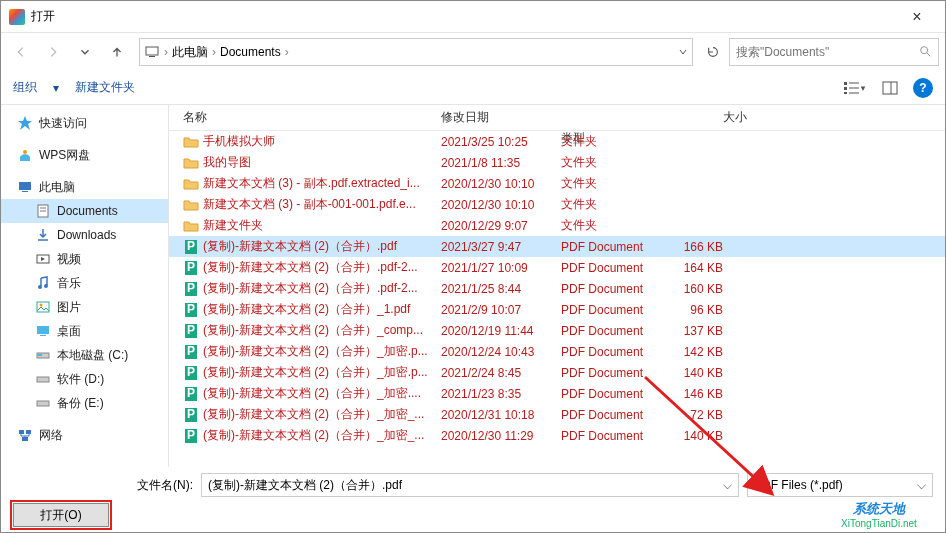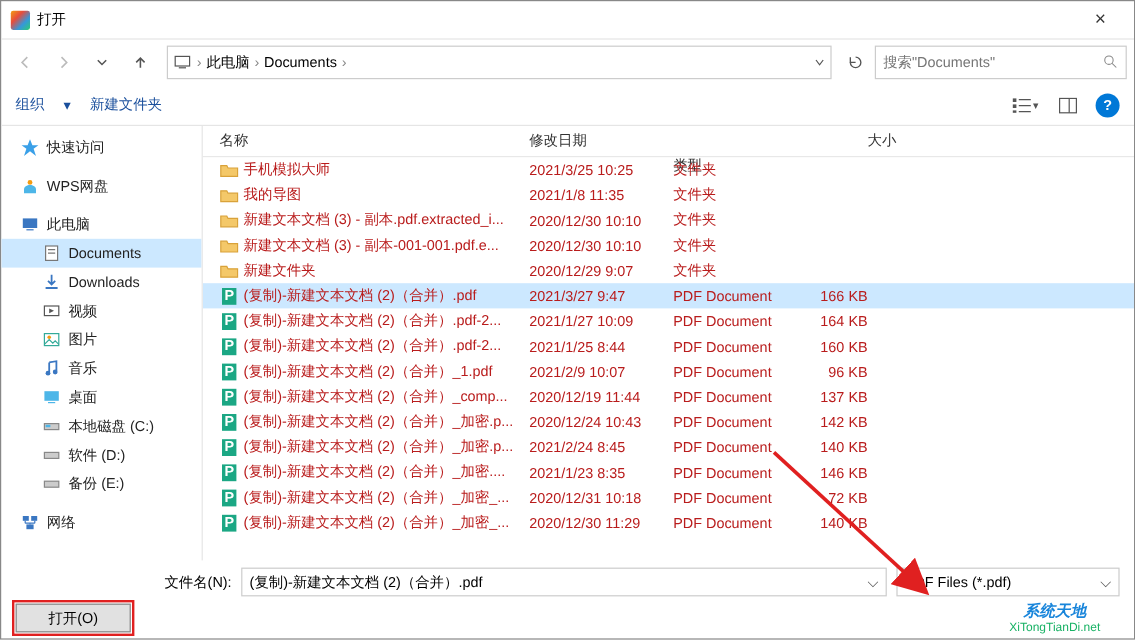--- a/index.html
+++ b/index.html
@@ -208,34 +208,34 @@
       </div>
     <div class="side-item indent">
         <svg class="side-icon" viewBox="0 0 16 16">
           <rect x="2" y="4" width="12" height="8" fill="none" stroke="#555"></rect>
           <polygon points="6,6 6,10 10,8" fill="#555"></polygon>
         </svg>
         <span>视频</span>
       </div>
     <div class="side-item indent">
         <svg class="side-icon" viewBox="0 0 16 16">
-          <rect x="2" y="3" width="12" height="10" fill="none" stroke="#3a9"></rect>
-          <circle cx="6" cy="6" r="1.5" fill="#f39c12"></circle>
-          <path d="M2 12 L6 8 L9 11 L11 9 L14 12" fill="none" stroke="#3a9"></path>
-        </svg>
-        <span>图片</span>
-      </div>
-    <div class="side-item indent">
-        <svg class="side-icon" viewBox="0 0 16 16">
           <path d="M6 3 L6 11" stroke="#3a77c2" stroke-width="1.5"></path>
           <circle cx="5" cy="12" r="2" fill="#3a77c2"></circle>
           <path d="M6 3 L12 2 L12 10" stroke="#3a77c2" stroke-width="1.5" fill="none"></path>
           <circle cx="11" cy="11" r="2" fill="#3a77c2"></circle>
         </svg>
         <span>音乐</span>
+      </div>
+    <div class="side-item indent">
+        <svg class="side-icon" viewBox="0 0 16 16">
+          <rect x="2" y="3" width="12" height="10" fill="none" stroke="#3a9"></rect>
+          <circle cx="6" cy="6" r="1.5" fill="#f39c12"></circle>
+          <path d="M2 12 L6 8 L9 11 L11 9 L14 12" fill="none" stroke="#3a9"></path>
+        </svg>
+        <span>图片</span>
       </div>
     <div class="side-item indent">
         <svg class="side-icon" viewBox="0 0 16 16">
           <rect x="2" y="3" width="12" height="8" fill="#4db6e8"></rect>
           <rect x="5" y="12" width="6" height="1" fill="#4db6e8"></rect>
         </svg>
         <span>桌面</span>
       </div>
     <div class="side-item indent">
         <svg class="side-icon" viewBox="0 0 16 16">

